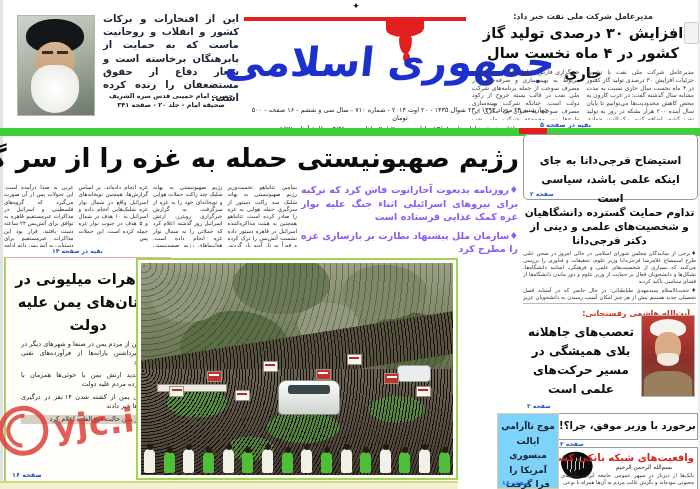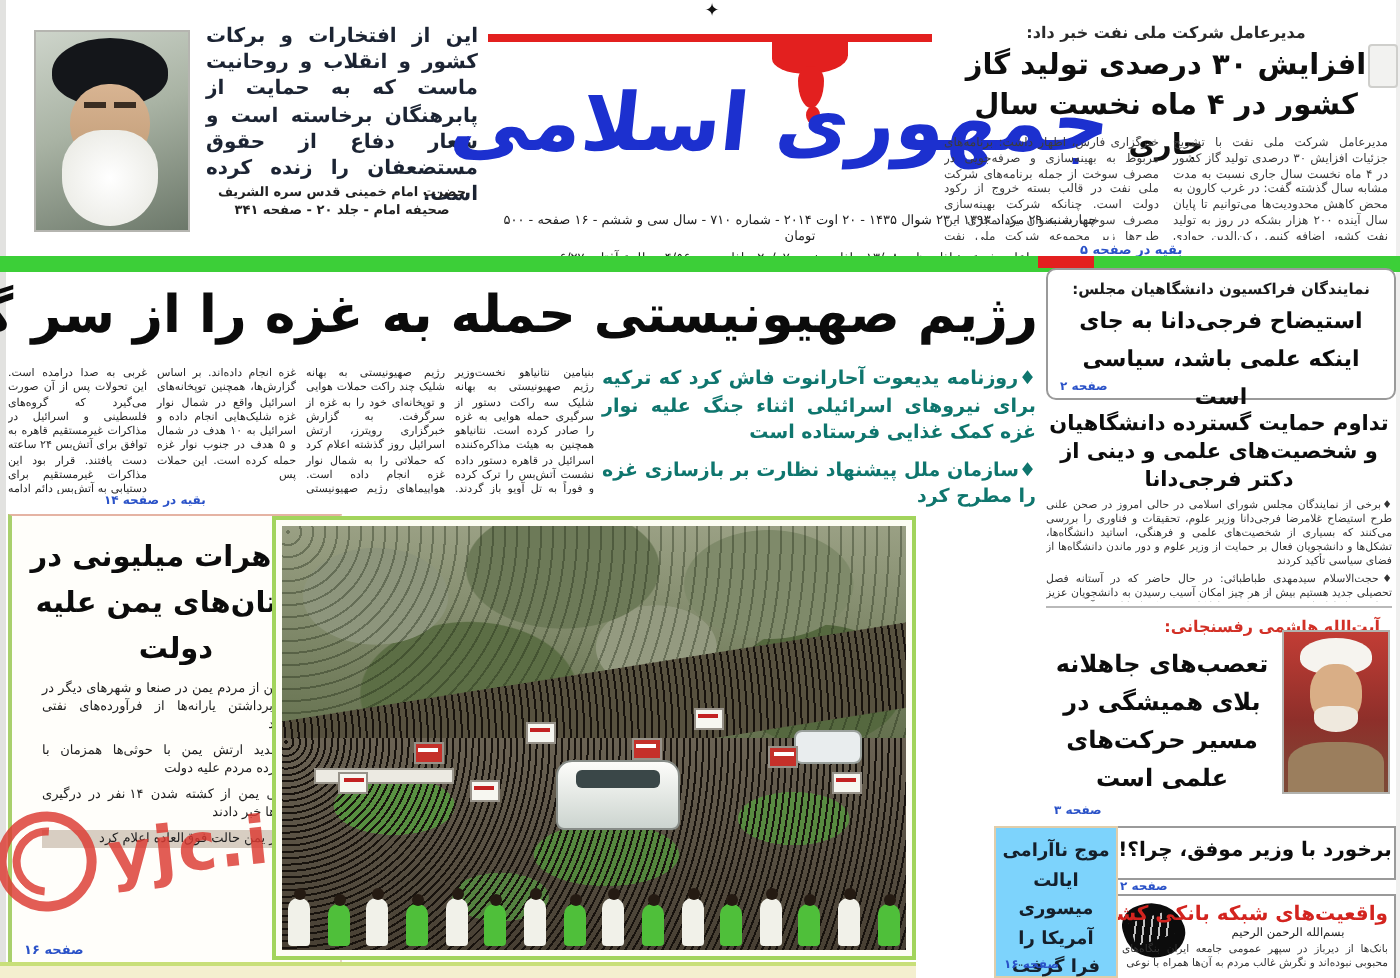--- a/index.html
+++ b/index.html
@@ -43,21 +43,21 @@
   .gas-col{flex:1;font-size:6px;line-height:7.8px;color:#3c3c3c;text-align:justify;}
   .gas-more{position:absolute;left:68px;top:115px;font-size:6.5px;font-weight:bold;color:#2a52c8;}
 
   
   .green-bar{left:0;top:128px;width:700px;height:8px;background:#3ccf38;}
   .red-seg{left:519px;top:128px;width:28px;height:6px;background:#e3201f;}
 
   
   .gaza-headline{left:4px;top:137px;width:515px;height:42px;line-height:42px;text-align:center;
                  font-size:26px;font-weight:bold;color:#0b0b0b;white-space:nowrap;letter-spacing:-0.5px;}
-  .gaza-bullets{left:301px;top:183px;width:217px;color:#0f766e;}
+  .gaza-bullets{left:301px;top:183px;width:217px;color:#8b5cf6;}
   .gaza-bullet{font-size:9.5px;font-weight:bold;line-height:13.5px;text-align:justify;margin-bottom:5px;}
   .gaza-cols{left:4px;top:184px;width:293px;height:63px;display:flex;gap:5px;overflow:hidden;}
   .gaza-col{flex:1;font-size:5.5px;line-height:7.3px;color:#262626;text-align:justify;}
   .gaza-more{left:52px;top:247px;font-size:6px;font-weight:bold;color:#2a52c8;}
 
   
   .yemen{left:4px;top:257px;width:128px;height:225px;background:#fffefa;border:1px solid #e5d6c6;
          border-left:2px solid #a9d06d;border-top:1px solid #e5b3a3;padding-left:36px;}
   .yemen-headline{position:absolute;left:0;top:10px;width:100%;padding:0 4px;box-sizing:border-box;
                   text-align:center;font-size:14.5px;font-weight:bold;line-height:23px;color:#0c0c0c;}
@@ -266,21 +266,20 @@
           <div class="ph-fig"></div>
           <div class="ph-fig"></div>
           <div class="ph-fig"></div>
           <div class="ph-fig"></div>
           <div class="ph-fig"></div>
       </div>
     </div>
   </div>
 
   <div class="abs imp-box">
-    <div class="imp-kicker">نمایندگان فراکسیون دانشگاهیان مجلس:</div>
     <div class="imp-headline">استیضاح فرجی‌دانا به جای اینکه علمی باشد، سیاسی است</div>
     <div class="imp-page">صفحه ۲</div>
   </div>
 
   <div class="abs sup">
     <div class="sup-headline">تداوم حمایت گسترده دانشگاهیان و شخصیت‌های علمی و دینی از دکتر فرجی‌دانا</div>
     <div class="sup-bullet">♦برخی از نمایندگان مجلس شورای اسلامی در حالی امروز در صحن علنی طرح استیضاح غلامرضا فرجی‌دانا وزیر علوم، تحقیقات و فناوری را بررسی می‌کنند که بسیاری از شخصیت‌های علمی و فرهنگی، اساتید دانشگاه‌ها، تشکل‌ها و دانشجویان فعال بر حمایت از وزیر علوم و دور ماندن دانشگاه‌ها از فضای سیاسی تأکید کردند</div>
     <div class="sup-bullet">♦حجت‌الاسلام سیدمهدی طباطبائی: در حال حاضر که در آستانه فصل تحصیلی جدید هستیم بیش از هر چیز امکان آسیب رسیدن به دانشجویان عزیز در اثر شرایط ایجاد شده وجود دارد، مبادا کاری شود که اختلالی در آموزش رخ دهد</div>
 
   </div>

